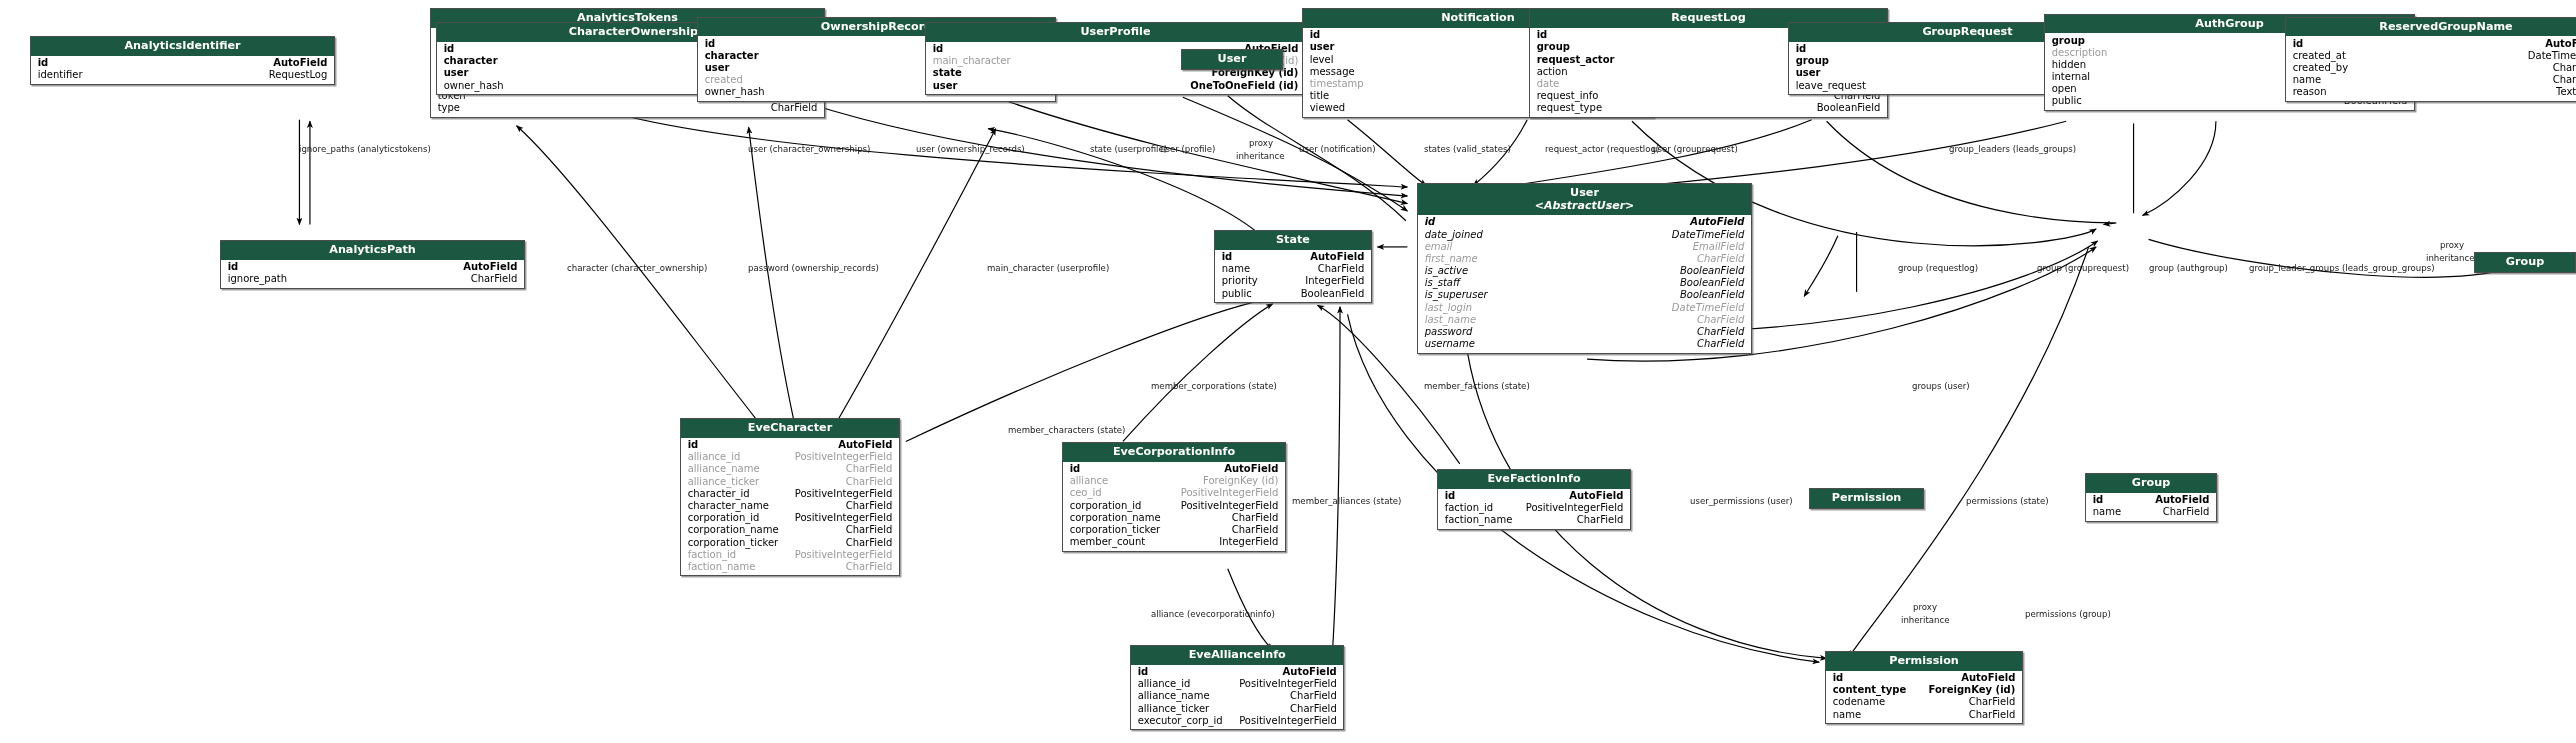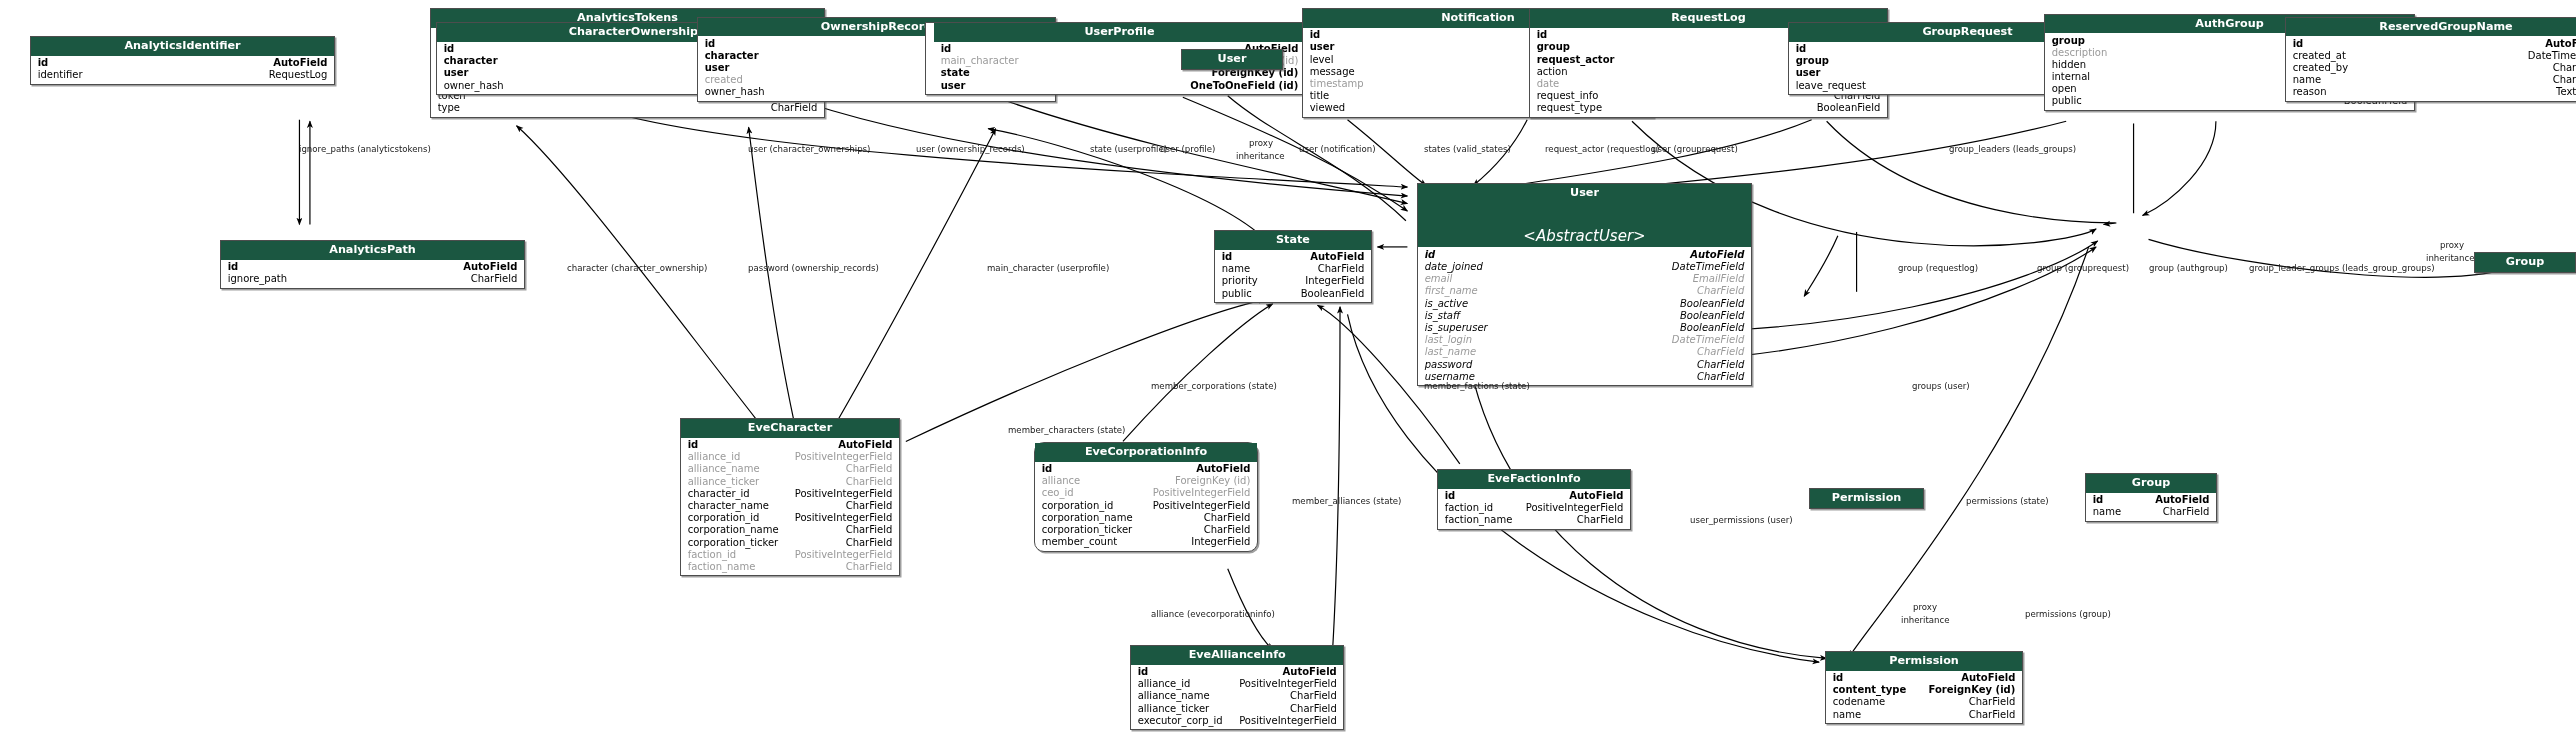--- a/index.html
+++ b/index.html
@@ -22,21 +22,21 @@
     background:#1b5741;
     color:#ffffff;
     font-weight:bold;
     font-size:11.2px;
     text-align:center;
     padding:3px 7.5px 3px 7.5px;
     line-height:1.12;
     white-space:nowrap;
   }
   .entity .hdr .abs{
-    display:block;font-style:italic;font-weight:normal;font-size:15px;margin-top:28px;
+    display:block;font-style:italic;font-weight:bold;font-size:11px;
   }
   .entity .rows{padding:1.5px 0 2.2px 0;}
   .row{
     display:flex;
     font-size:10px;
     line-height:1.22;
     padding:0 6.7px 0 6.7px;
     color:#000000;
     white-space:nowrap;
   }
@@ -222,21 +222,21 @@
         <div class="row null">
           <span class="fname">created</span>
           <span class="ftype">DateTimeField</span>
         </div>
         <div class="row ">
           <span class="fname">owner_hash</span>
           <span class="ftype">CharField</span>
         </div>
       </div>
     </div>
-    <div class="entity" style="left: 925px; top: 22px; min-width: 381px; padding-left: 8px;">
+    <div class="entity" style="left: 925px; top: 22px; min-width: 381px;">
       <div class="hdr">UserProfile</div>
       <div class="rows">
         <div class="row pk">
           <span class="fname">id</span>
           <span class="ftype">AutoField</span>
         </div>
         <div class="row null">
           <span class="fname">main_character</span>
           <span class="ftype">OneToOneField (id)</span>
         </div>
@@ -522,21 +522,21 @@
         <div class="row null">
           <span class="fname">faction_id</span>
           <span class="ftype">PositiveIntegerField</span>
         </div>
         <div class="row null">
           <span class="fname">faction_name</span>
           <span class="ftype">CharField</span>
         </div>
       </div>
     </div>
-    <div class="entity" style="left: 1034px; top: 442px; min-width: 224px; border-radius: 10px;">
+    <div class="entity" style="left: 1062px; top: 442px; min-width: 224px;">
       <div class="hdr">EveCorporationInfo</div>
       <div class="rows">
         <div class="row pk">
           <span class="fname">id</span>
           <span class="ftype">AutoField</span>
         </div>
         <div class="row null">
           <span class="fname">alliance</span>
           <span class="ftype">ForeignKey (id)</span>
         </div>
@@ -647,20 +647,20 @@
     <div class="edgelabel" style="left: 2037px; top: 263px;">group (grouprequest)</div>
     <div class="edgelabel" style="left: 2149px; top: 263px;">group (authgroup)</div>
     <div class="edgelabel" style="left: 2249px; top: 263px;">group_leader_groups (leads_group_groups)</div>
     <div class="edgelabel" style="left: 2440px; top: 240px;">proxy</div>
     <div class="edgelabel" style="left: 2426px; top: 253px;">inheritance</div>
     <div class="edgelabel" style="left: 1008px; top: 381px; margin-top: 44px;">member_characters (state)</div>
     <div class="edgelabel" style="left: 1151px; top: 381px;">member_corporations (state)</div>
     <div class="edgelabel" style="left: 1424px; top: 381px; text-align: right;">member_factions (state)</div>
     <div class="edgelabel" style="left: 1912px; top: 381px;">groups (user)</div>
     <div class="edgelabel" style="left: 1292px; top: 496px;">member_alliances (state)</div>
-    <div class="edgelabel" style="left: 1690px; top: 496px; margin-top: 19px;">user_permissions (user)</div>
+    <div class="edgelabel" style="left: 1690px; top: 496px;">user_permissions (user)</div>
     <div class="edgelabel" style="left: 1966px; top: 496px;">permissions (state)</div>
     <div class="edgelabel" style="left: 1151px; top: 609px;">alliance (evecorporationinfo)</div>
     <div class="edgelabel" style="left: 1913px; top: 602px;">proxy</div>
     <div class="edgelabel" style="left: 1901px; top: 615px;">inheritance</div>
     <div class="edgelabel" style="left: 2025px; top: 609px;">permissions (group)</div>
   </div>
 
 
 </body></html>

